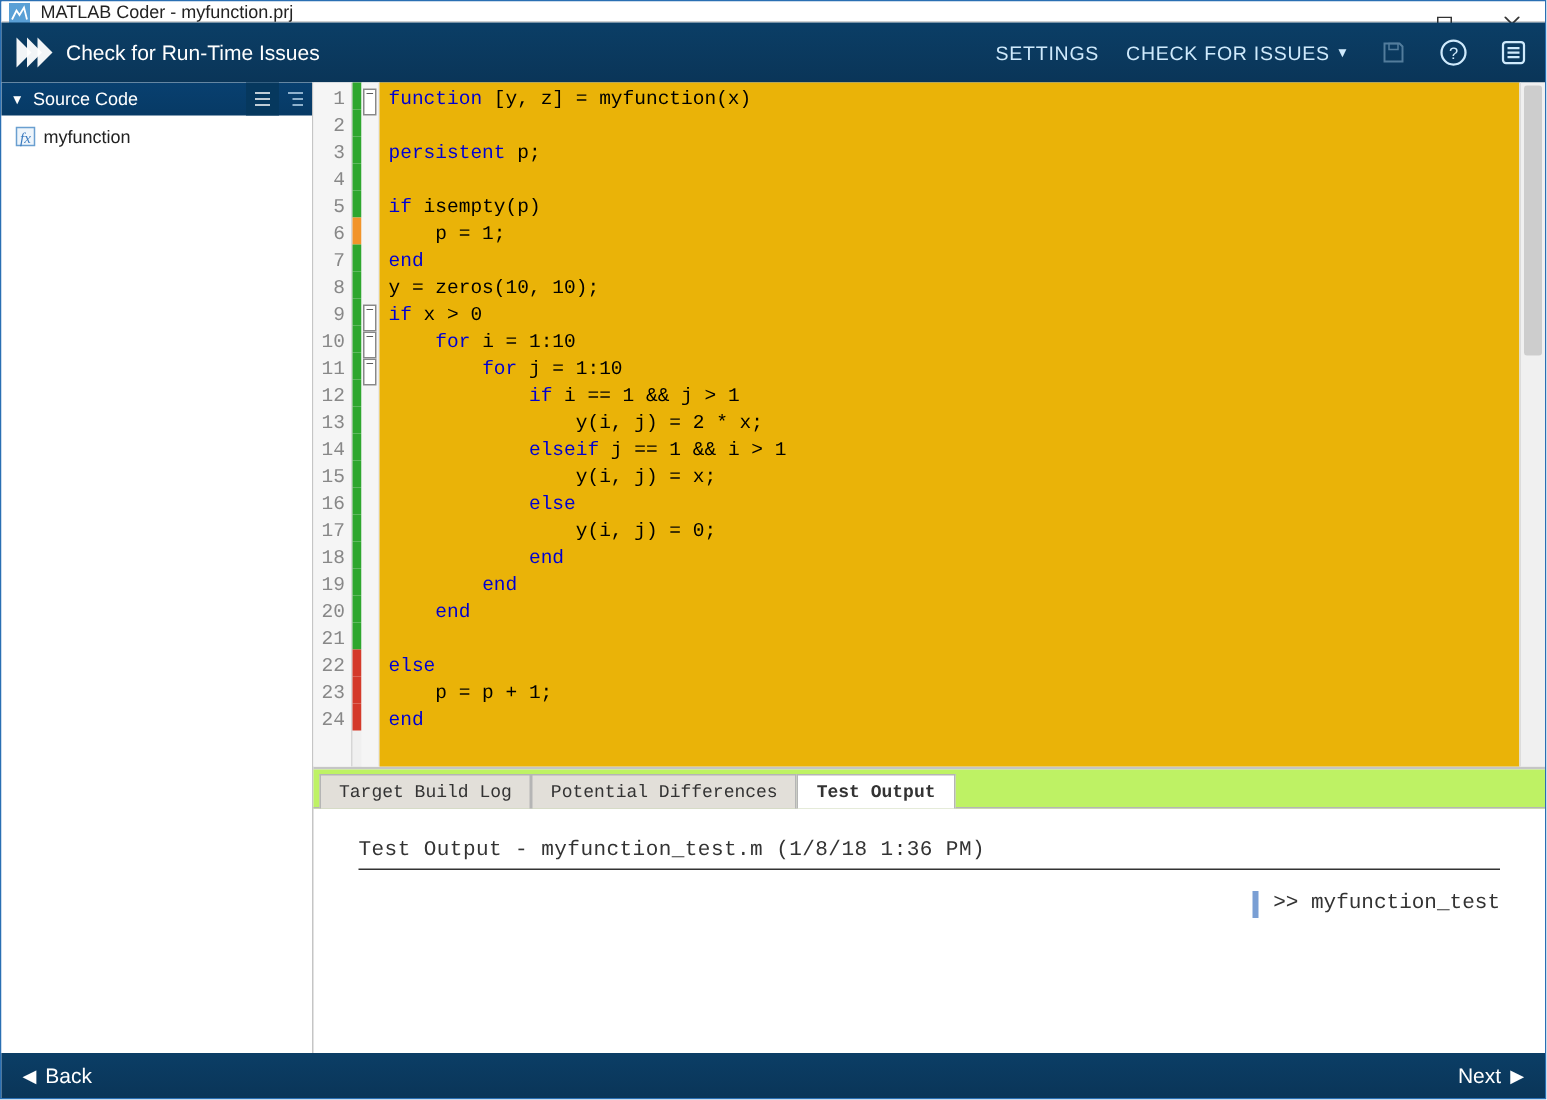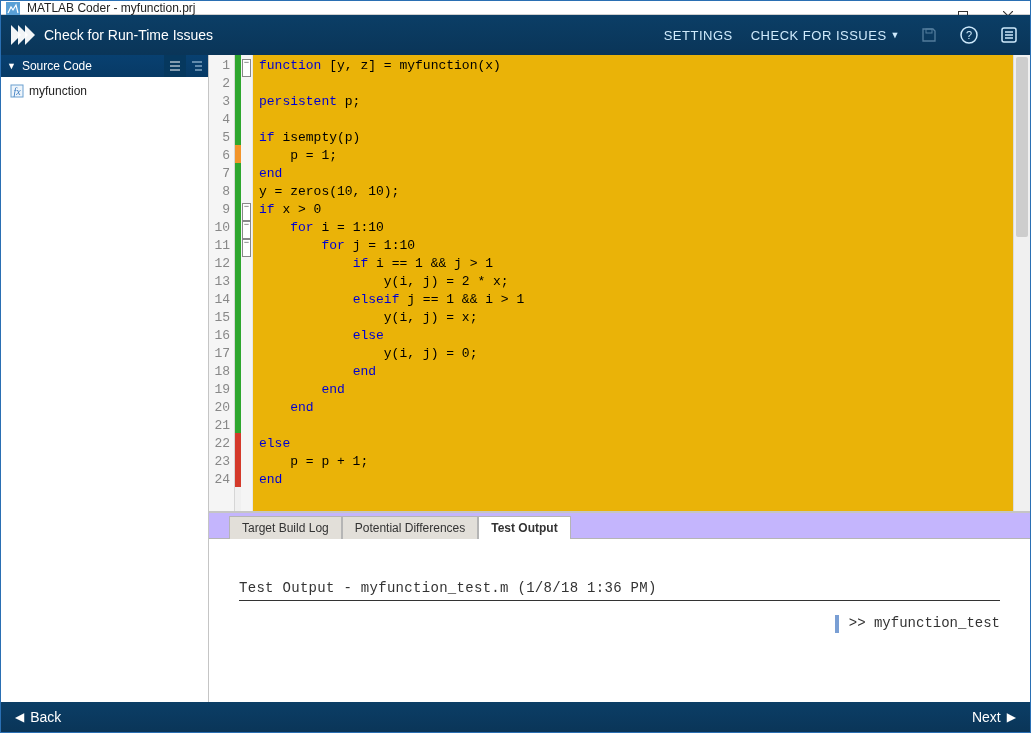--- a/index.html
+++ b/index.html
@@ -55,25 +55,25 @@
   .fold-col div { height: 18px; position:relative; }
   .fold-box { position:absolute; top:4px; left:1px; width:9px; height:9px; border:1px solid #888; background:#fff; font-size:9px; line-height:7px; text-align:center; color:#555; cursor:pointer;}
   .code { flex: 1; font-family: Consolas, "Courier New", monospace; font-size: 13px; padding: 2px 6px; overflow: hidden; white-space: pre; color: #000; background:#eab308;}
   .code div { height: 18px; line-height: 18px; }
   .kw { color: #0000d1; }
   .scrollbar-v { width: 17px; background: #f0f0f0; border-left: 1px solid #dcdcdc; position:relative;}
   .scroll-thumb { position:absolute; top:2px; left:2px; right:2px; height:180px; background:#cdcdcd; border-radius:2px;}
   
   
   .bottom-panel { height: 190px; display: flex; flex-direction: column; border-top: 1px solid #c5c5c5; }
-  .tabs { height: 26px; display: flex; align-items: flex-end; background: #c4b5fd; border-bottom: 1px solid #b5b5b5; padding-left: 20px;}
+  .tabs { height: 26px; display: flex; align-items: flex-end; background: #bef264; border-bottom: 1px solid #b5b5b5; padding-left: 4px; font-family: Liberation Mono, monospace;}
   .tab { padding: 4px 12px; font-size: 12px; color: #333; border: 1px solid #b5b5b5; border-bottom: none; background: #e2dfd9; margin-right: 0px; cursor: pointer; position:relative; top:1px;}
   .tab.active { background: #fff; font-weight: 600; z-index:2;}
   .output { flex: 1; padding: 20px 30px; font-family: Consolas, "Courier New", monospace; font-size: 14px; color: #333; overflow: auto; }
-  .output .hdr { border-bottom: 1px solid #333; padding-bottom: 4px; margin-bottom: 14px; letter-spacing: 0.3px; margin-top: 21px;}
+  .output .hdr { border-bottom: 1px solid #333; padding-bottom: 4px; margin-bottom: 14px; letter-spacing: 0.3px;}
   .output .cmd-line { display:flex;justify-content:flex-end; }
   .output .bluebar { width:4px; background:#7a9fd4; margin-right:10px; height:18px;}
   
   
   .footer { height: 30px; background: linear-gradient(#0b3e66, #0a3558); color: #fff; display: flex; align-items: center; padding: 0 14px; }
   .footer .fbtn { display: flex; align-items: center; gap: 6px; cursor: pointer; font-size: 14px; }
   .footer .spacer { flex: 1; }
   .footer .arrow { font-size: 12px; }
 </style>
 </head>

